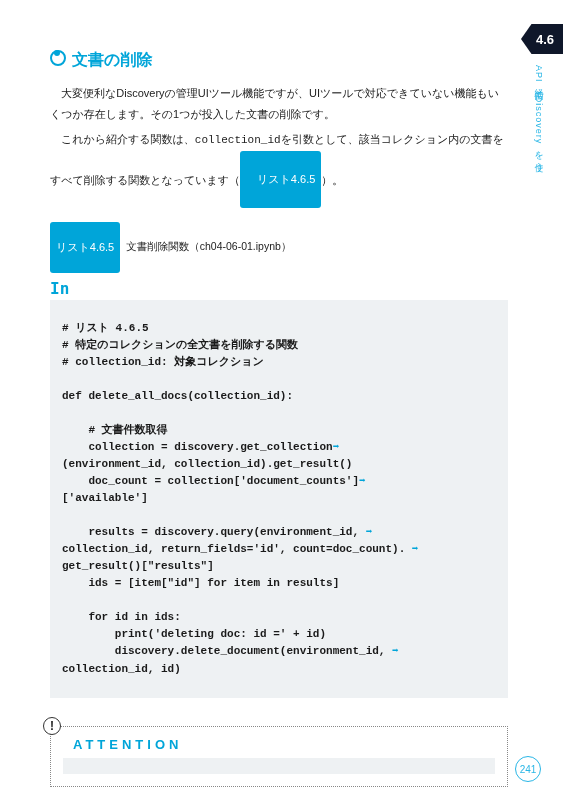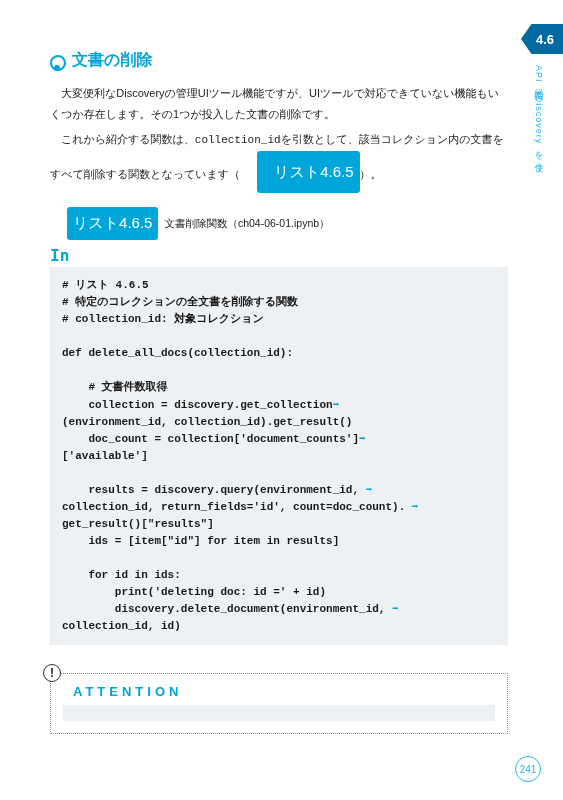--- a/index.html
+++ b/index.html
@@ -12,21 +12,21 @@
     color: #222;
     position: relative;
     padding: 50px 55px 30px 50px;
   }
   .corner-tab {
     position: absolute;
     top: 24px;
     right: 0;
     width: 42px;
     height: 30px;
-    background: #0369a1;
+    background: #0f172a;
     clip-path: polygon(25% 0, 100% 0, 100% 100%, 25% 100%, 0 50%);
     color: #fff;
     font-weight: bold;
     font-size: 13px;
     display: flex;
     align-items: center;
     justify-content: center;
     padding-left: 6px;
   }
   .side-label {
@@ -36,21 +36,21 @@
     writing-mode: vertical-rl;
     color: #29b6e6;
     font-size: 9px;
     letter-spacing: 1px;
   }
   .section-title {
     color: #00a5d9;
     font-size: 16px;
     font-weight: bold;
     display: flex;
-    align-items: flex-end;
+    align-items: flex-start;
     gap: 6px;
     margin-bottom: 12px;
   }
   .section-title::before {
     content: "";
     width: 12px;
     height: 12px;
     border: 2px solid #00a5d9;
     border-radius: 50%;
     display: inline-block;
@@ -69,44 +69,43 @@
   .body-text {
     font-size: 11px;
     line-height: 1.9;
     margin-bottom: 4px;
     text-indent: 1em;
   }
   .mono { font-family: "Consolas","Courier New",monospace; }
   .list-badge {
     background: #00a5d9;
     color: #fff;
-    font-size: 15px;
-    padding: 7px 6px;
+    font-size: 11px;
+    padding: 18px 6px;
     border-radius: 3px;
     display: inline-block;
     vertical-align: 1px;
-    margin-left: 17px;
   }
   .listing-head {
     margin-top: 14px;
     font-size: 10.5px;
     display: flex;
     align-items: center;
     gap: 6px;
   }
   .in-label {
     color: #00a5d9;
     font-weight: bold;
     font-size: 16px;
     margin-top: 6px;
     font-family: "Consolas",monospace;
   }
   .code-block {
     background: #eef1f3;
-    padding: 10px 12px;
+    padding: 20px 12px;
     font-family: "Consolas","Courier New",monospace;
     font-size: 11px;
     line-height: 1.55;
     white-space: pre;
     color: #1a1a1a;
     font-weight: 600;
     margin-top: 2px;
   }
   .cont-arrow { color: #00a5d9; font-weight: bold; }
   .attention-box {

